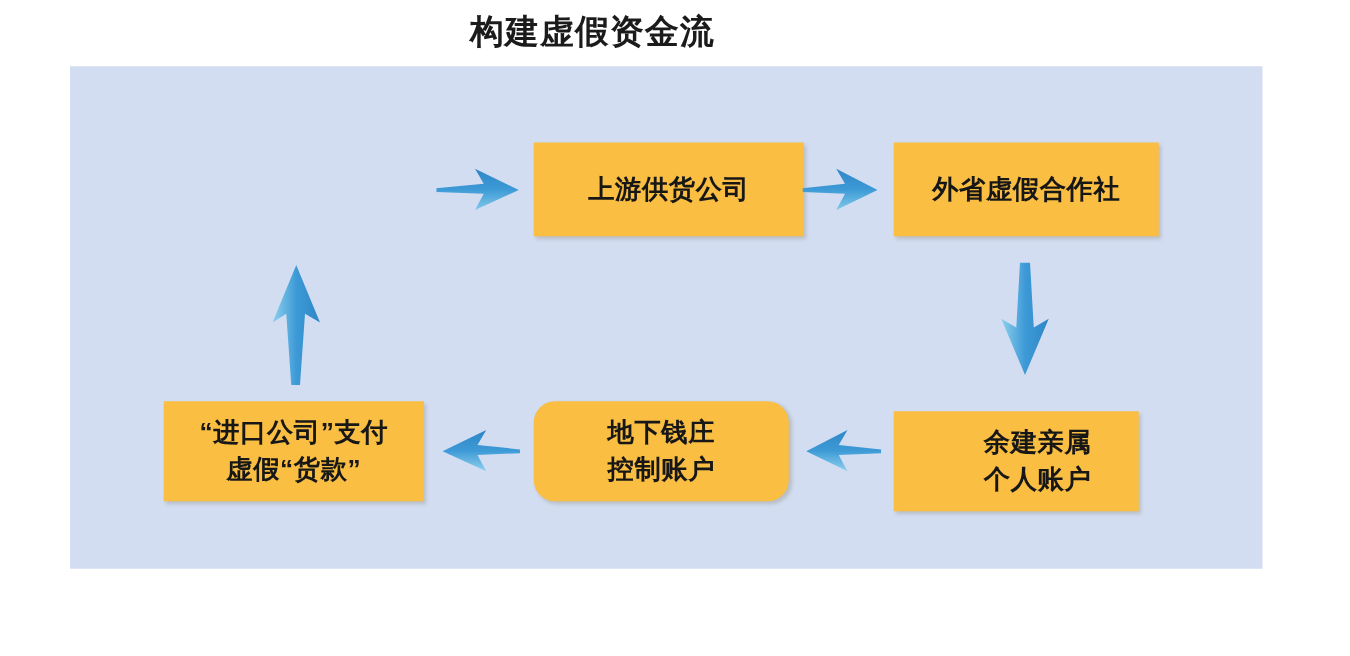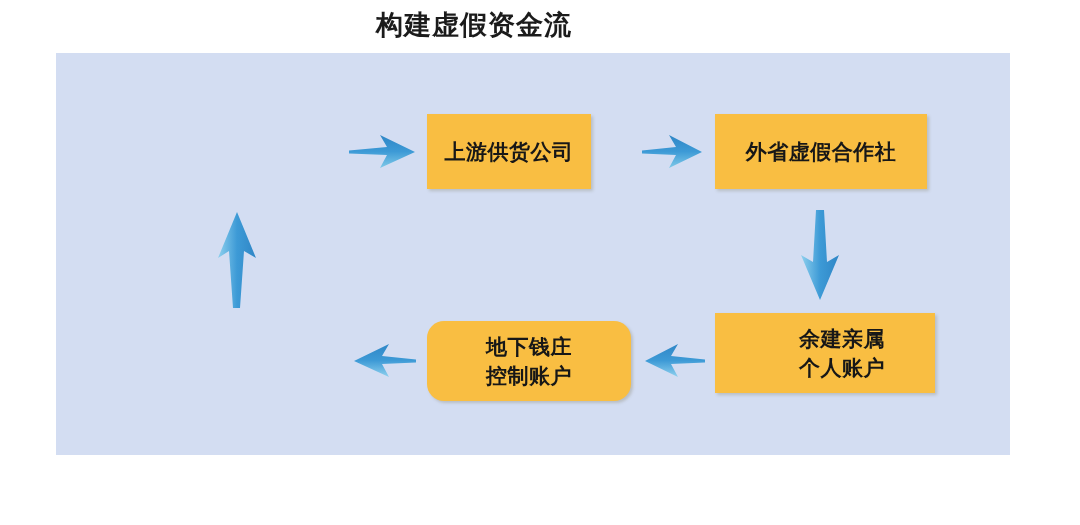--- a/index.html
+++ b/index.html
@@ -55,23 +55,23 @@
     padding: 2px 6px;
   }
 
   .node-text {
     display: block;
     white-space: pre-line;
   }
 
   
   #node-huidafeng      { left: 78px;  top: 61px;  width: 204px; height: 75px; }
-  #node-upstream       { left: 371px; top: 61px;  width: 164px; height: 75px; }
+  #node-upstream       { left: 371px; top: 61px;  width: 216px; height: 75px; }
   #node-fake-coop      { left: 659px; top: 61px;  width: 212px; height: 75px; }
-  #node-relative-acct  { left: 659px; top: 260px; width: 220px; height: 80px; padding-left: 40px; }
+  #node-relative-acct  { left: 659px; top: 276px; width: 196px; height: 80px; padding-left: 40px; }
   #node-underground    { left: 371px; top: 268px; width: 204px; height: 80px; border-radius: 17px; }
   #node-import-pay     { left: 75px;  top: 268px; width: 208px; height: 80px; }
 
   .flow-arrow {
     position: absolute;
   }
   .flow-arrow svg { display: block; }
 
   
   #arrow-huidafeng-to-upstream { left: 293px; top: 77px;  width: 68px;  height: 44px; }
@@ -100,20 +100,24 @@
   <div class="flow-node" id="node-relative-acct">
     <span class="node-text">余建亲属
 个人账户</span>
   </div>
 
   <div class="flow-node" id="node-underground">
     <span class="node-text">地下钱庄
 控制账户</span>
   </div>
 
+  <div class="flow-node" id="node-import-pay">
+    <span class="node-text">“进口公司”支付
+虚假“货款”</span>
+  </div>
 
   <div class="flow-arrow" id="arrow-huidafeng-to-upstream">
     <svg viewBox="0 0 68 44" width="68" height="44">
       <defs>
         <linearGradient id="gradR1" x1="0" y1="0" x2="0" y2="1">
           <stop offset="0" stop-color="#2f86c6"></stop>
           <stop offset="0.5" stop-color="#3d9ad6"></stop>
           <stop offset="1" stop-color="#7fc9e8"></stop>
         </linearGradient>
       </defs>

